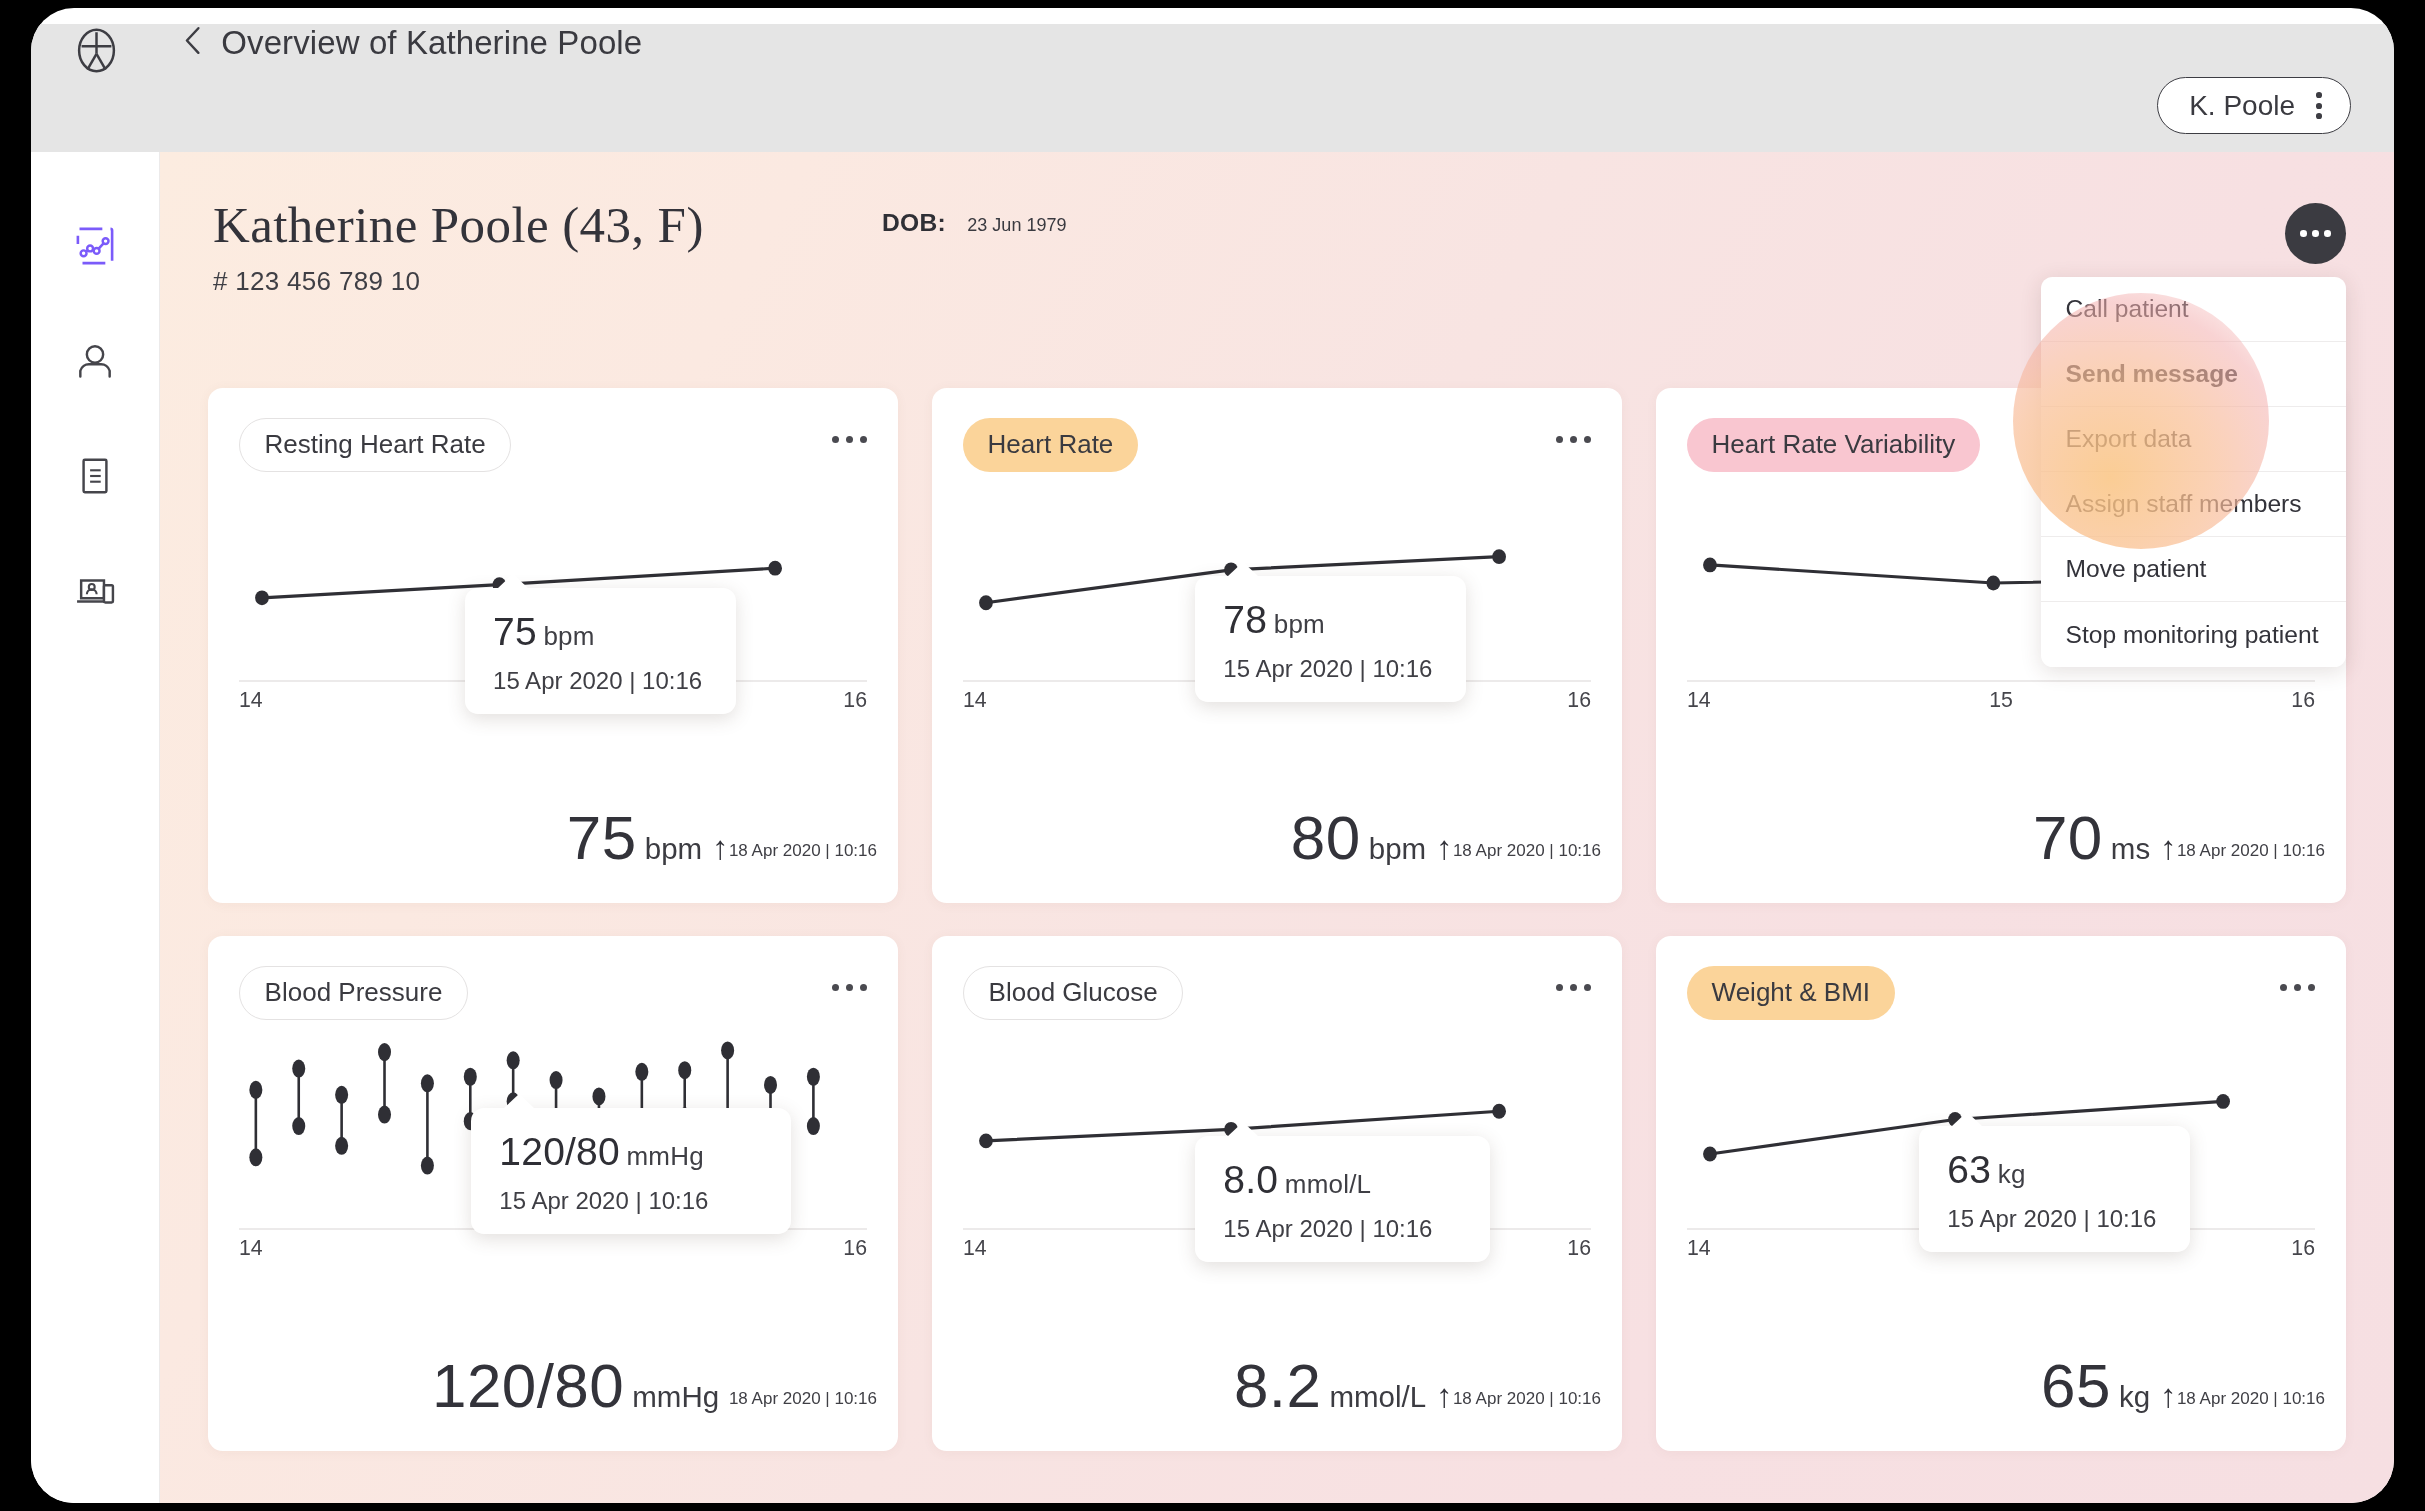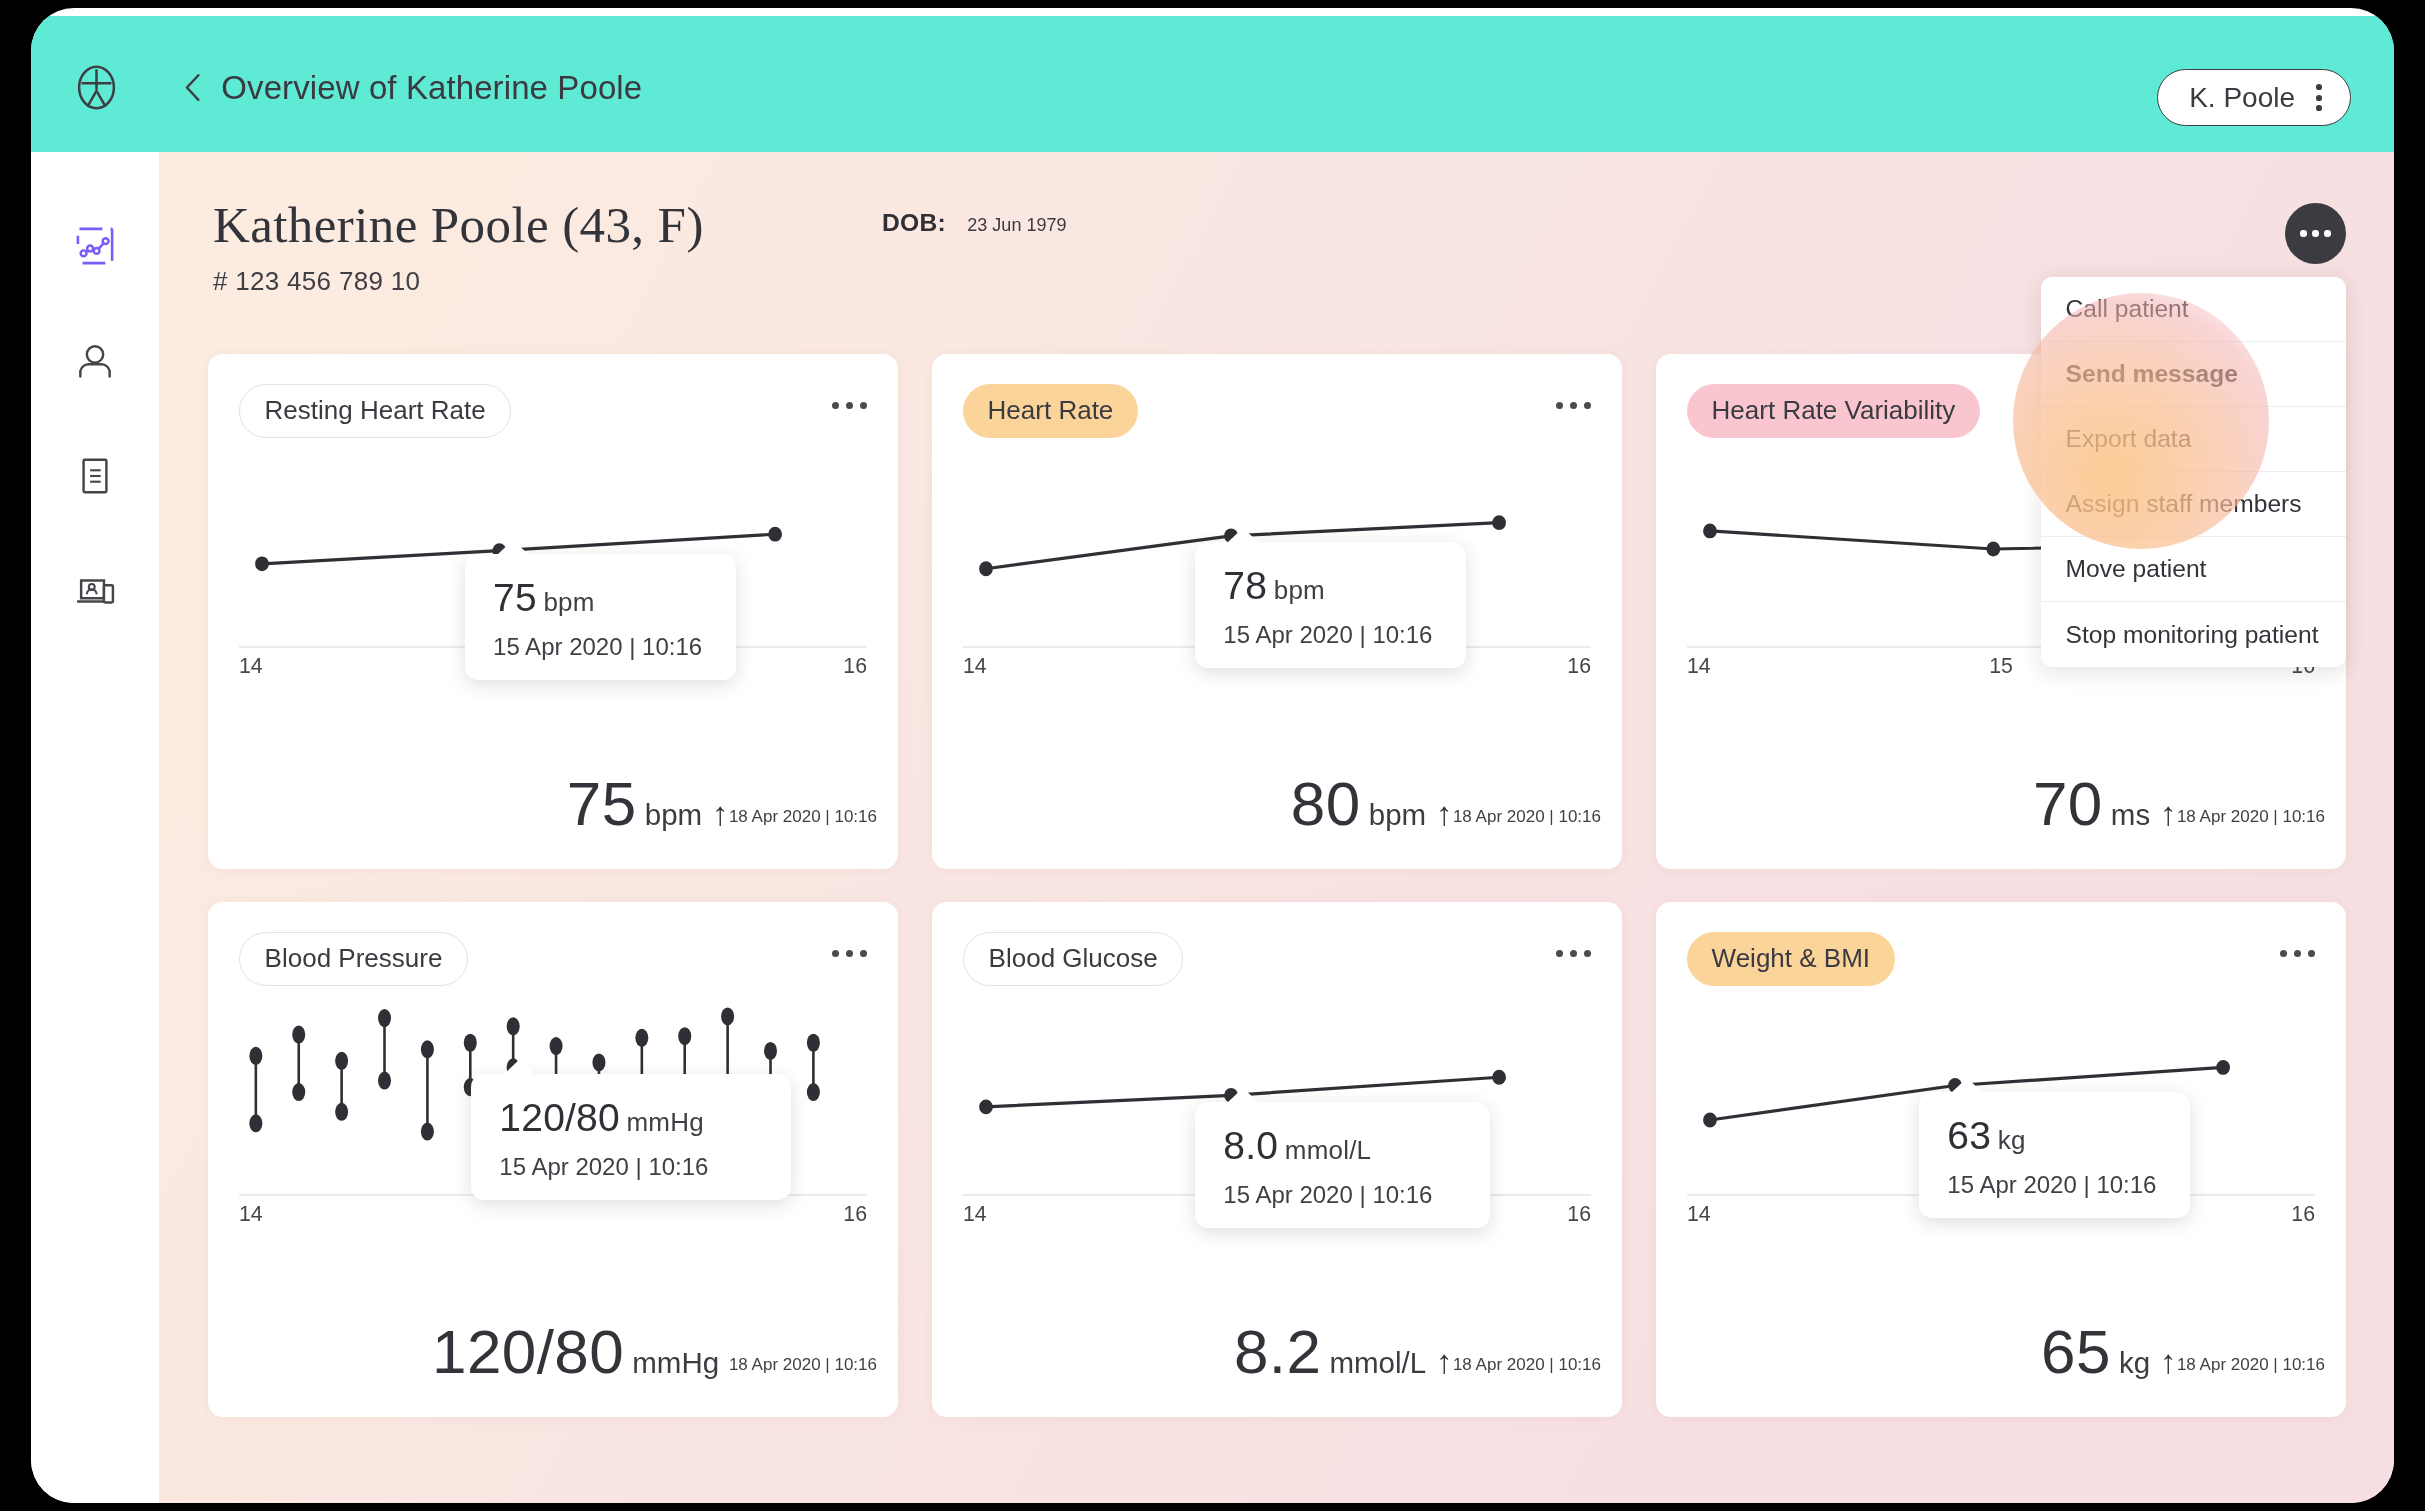--- a/index.html
+++ b/index.html
@@ -15,25 +15,25 @@
     position: absolute;
     left: 31px; top: 8.2px;
     width: 2363px; height: 1495px;
     background: #ffffff;
     border-radius: 43px;
     overflow: hidden;
   }
 
   
   #topbar {
-    position: absolute; left: 0; top: 8px;
+    position: absolute; left: 0; top: 16px;
     width: 100%; height: 144px;
-    background: #5eead4;
+    background: #e5e5e5;
     border-bottom: 1.6px solid #eceaea;
-    display: flex; align-items: center;
+    display: flex; 
   }
   #logo-wrap { margin-left: 39px; width: 53px; height: 53px; }
   #back-chevron {
     margin-left: 59px;
     width: 21.3px; height: 33px;
     display: flex; align-items: center; justify-content: center;
   }
   #breadcrumb-title {
     margin-left: 18px;
     font-size: 33px; color: #3a3a40; letter-spacing: 0.1px;
@@ -69,21 +69,21 @@
       linear-gradient(118deg,
         #fcece0 0%,
         #fbe9e1 22%,
         #f8e4e2 48%,
         #f7e0e2 72%,
         #f6dfe2 100%);
     overflow: hidden;
   }
 
   
-  #patient-header { position: relative; height: 202px; padding: 44px 0 7px 53px; }
+  #patient-header { position: relative; height: 236px; padding: 44px 0 7px 53px; }
   #patient-name {
     font-family: "Liberation Serif", serif;
     font-size: 51px; color: #33333a; letter-spacing: 0.4px;
     font-weight: 400;
   }
   #patient-id { margin-top: 11.5px; font-size: 26px; color: #3f3f45; letter-spacing: 0.3px; }
   #dob-block {
     position: absolute; left: 722px; top: 57px;
     display: flex; align-items: baseline; gap: 21.3px;
   }

